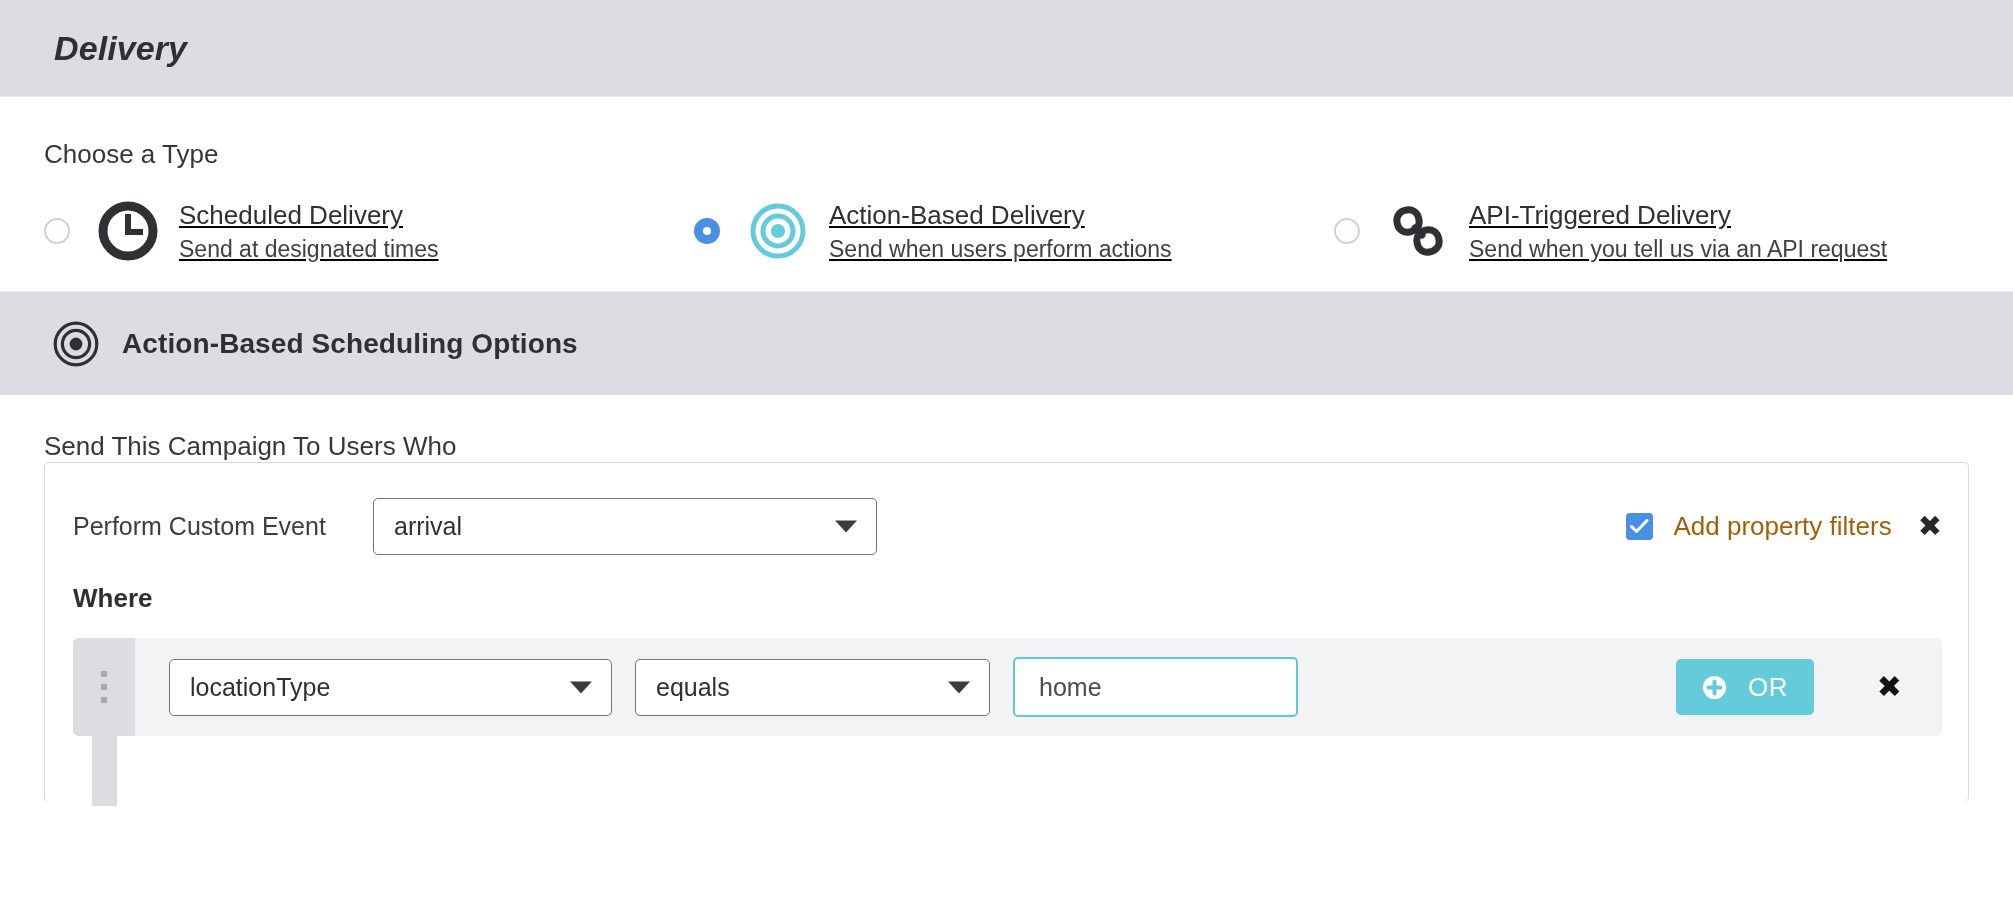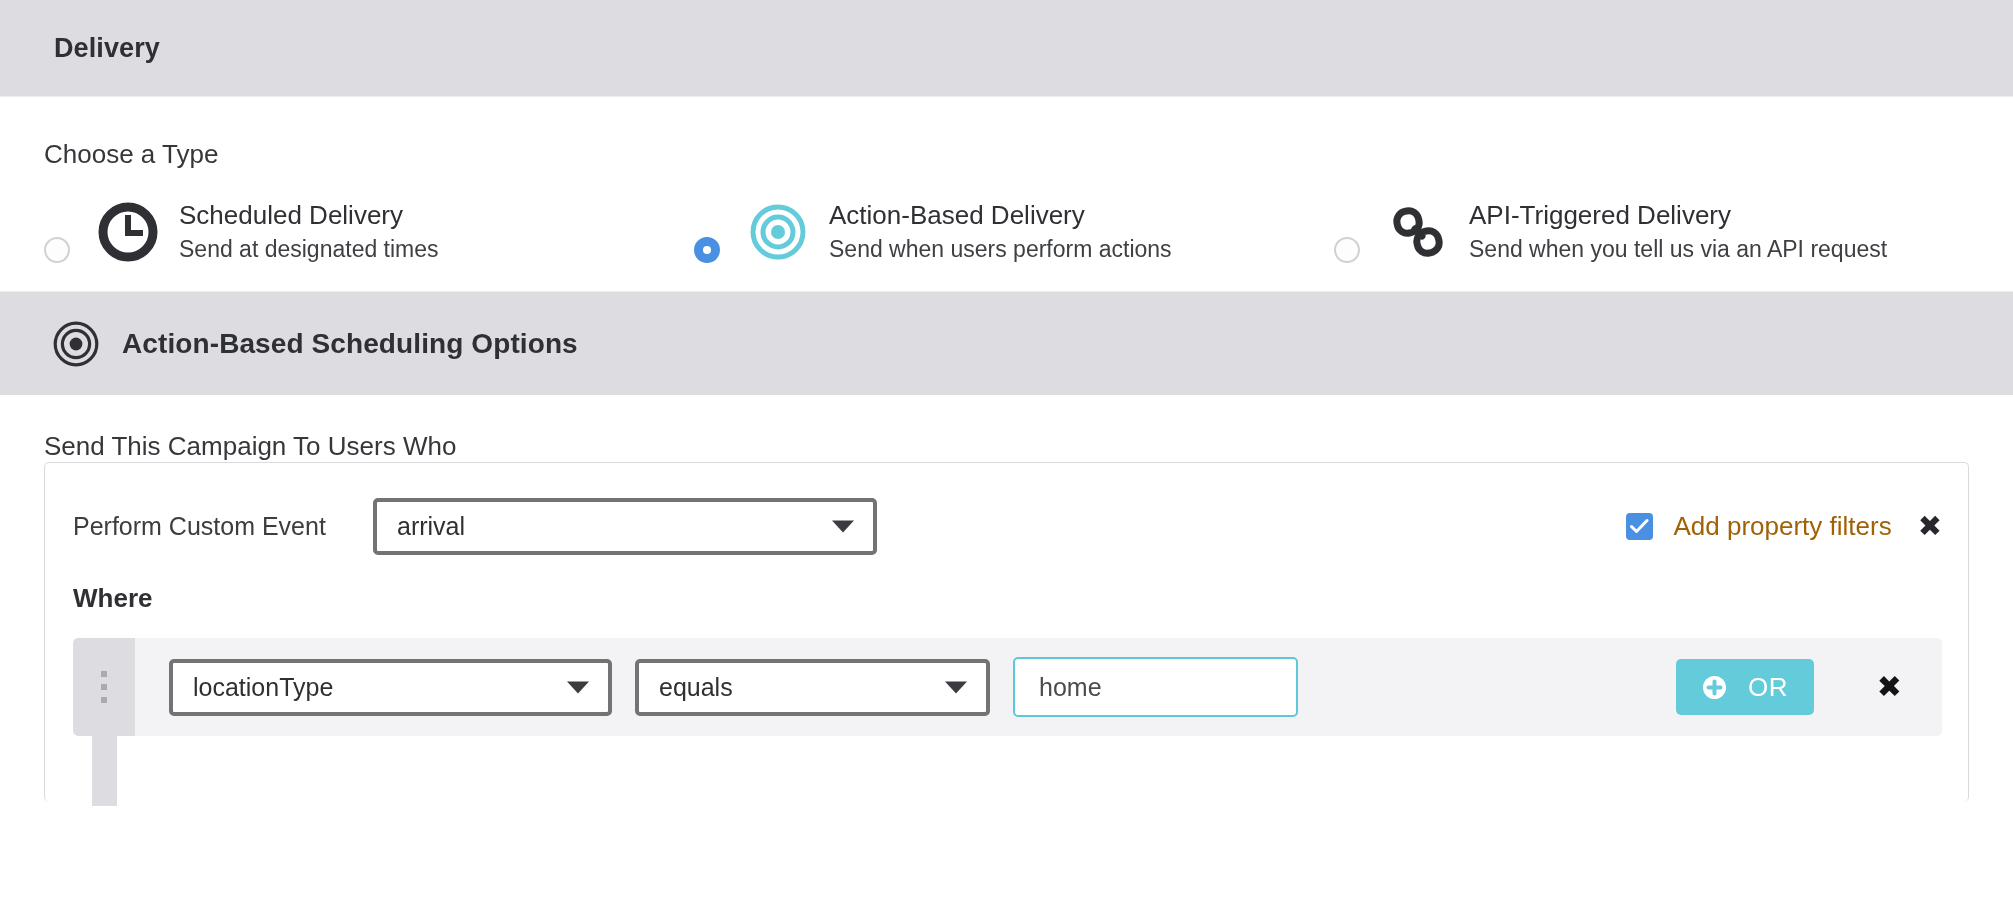--- a/index.html
+++ b/index.html
@@ -24,24 +24,25 @@
     background: #dddde1;
     display: flex;
     align-items: center;
     width: 100%;
   }
   .section-bar.delivery {
     height: 96px;
     padding-left: 54px;
   }
   .section-bar.delivery .bar-title {
-    font-size: 27px;
+    font-size: 34px;
     font-weight: bold;
     color: #2f3033;
     letter-spacing: 0.1px;
+    font-style: italic;
   }
 
   .section-bar.action-based {
     height: 103px;
     padding-left: 52px;
     gap: 22px;
   }
   .section-bar.action-based .bar-title {
     font-size: 28px;
     font-weight: bold;
@@ -61,22 +62,23 @@
     font-size: 26px;
     color: #35373a;
     margin-bottom: 30px;
   }
   .type-options {
     display: flex;
     align-items: flex-start;
   }
   .type-option {
     display: flex;
-    align-items: flex-end;
+    align-items: center;
     gap: 0;
+    text-decoration: underline;
   }
   .type-option.opt-0 { width: 650px; }
   .type-option.opt-1 { width: 640px; }
   .type-option.opt-2 { width: 640px; }
 
   .radio {
     width: 26px;
     height: 26px;
     border-radius: 50%;
     border: 2px solid #cfd1d4;
@@ -155,21 +157,21 @@
     font-size: 25px;
     color: #3b3d40;
     width: 300px;
     flex: 0 0 auto;
   }
 
   
   .select {
     position: relative;
     background: #ffffff;
-    border: 4px solid #737373;
+    border: 1px solid #737373;
     border-radius: 5px;
     height: 57px;
     display: flex;
     align-items: center;
     padding: 0 20px;
   }
   .select .sel-value {
     font-size: 25px;
     color: #2f3033;
   }

